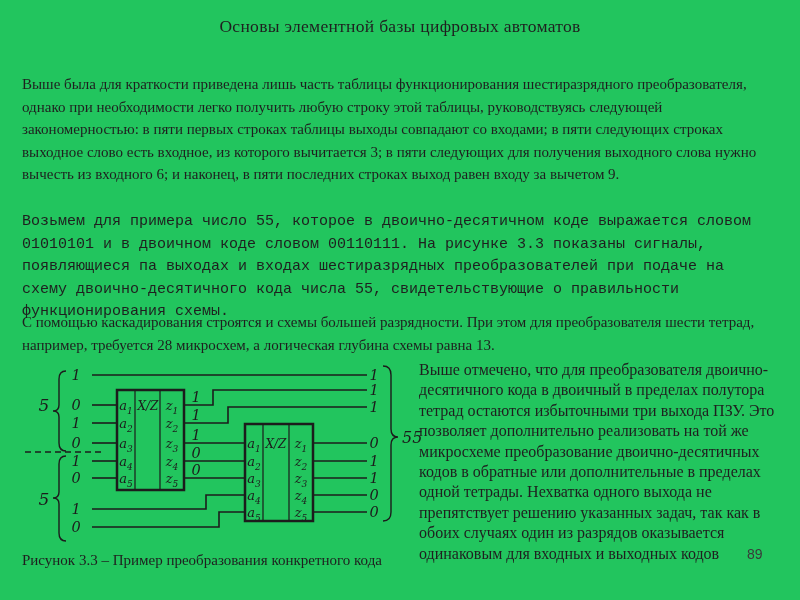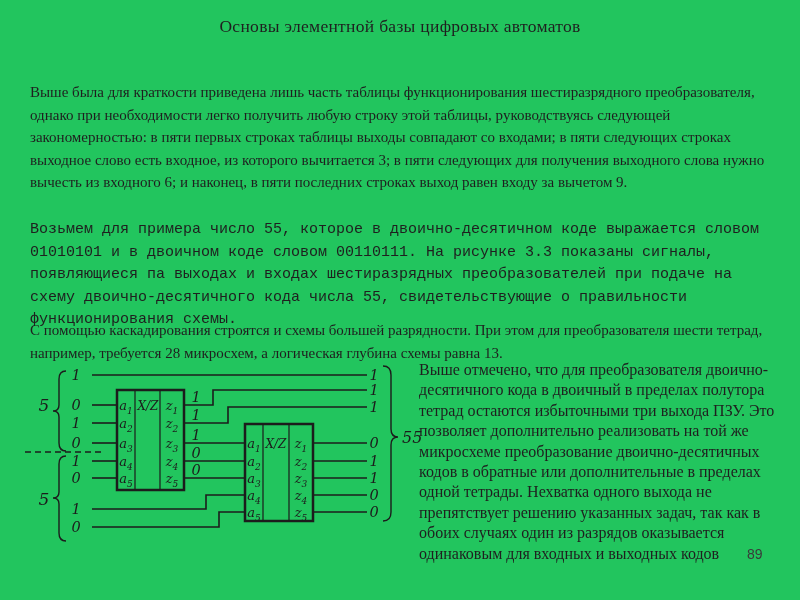--- a/index.html
+++ b/index.html
@@ -14,21 +14,21 @@
   }
   .title {
     position: absolute; top: 16px; left: 0; width: 800px;
     text-align: center;
     font-size: 17.5px; font-weight: 400;
     letter-spacing: 0.3px;
   }
   .para {
     position: absolute; left: 22px; width: 742px;
     font-size: 15px; line-height: 22.6px;
-    text-align: left; margin: 8px;
+    text-align: left; margin: 0;
   }
   .p1 { top: 73px; }
   .p2 { top: 211px; font-family: Liberation Mono, monospace; }
   .p3 { top: 311px; }
   .p4 {
     position: absolute; left: 407px; top: 348px; width: 357px;
     font-size: 16px; line-height: 20.4px; margin: 12px;
   }
   .caption {
     position: absolute; left: 22px; top: 552px; width: 400px;
@@ -142,14 +142,15 @@
       <text x="254" y="500" text-anchor="middle" font-size="13"><tspan>a</tspan><tspan dy="3.5" font-size="9">4</tspan></text>
       <text x="254" y="517" text-anchor="middle" font-size="13"><tspan>a</tspan><tspan dy="3.5" font-size="9">5</tspan></text>
       <text x="301" y="448" text-anchor="middle" font-size="13"><tspan>z</tspan><tspan dy="3.5" font-size="9">1</tspan></text>
       <text x="301" y="466" text-anchor="middle" font-size="13"><tspan>z</tspan><tspan dy="3.5" font-size="9">2</tspan></text>
       <text x="301" y="483" text-anchor="middle" font-size="13"><tspan>z</tspan><tspan dy="3.5" font-size="9">3</tspan></text>
       <text x="301" y="500" text-anchor="middle" font-size="13"><tspan>z</tspan><tspan dy="3.5" font-size="9">4</tspan></text>
       <text x="301" y="517" text-anchor="middle" font-size="13"><tspan>z</tspan><tspan dy="3.5" font-size="9">5</tspan></text>
       <text x="276" y="448" text-anchor="middle" font-size="12">X/Z</text>
     </svg>
 
+  <div class="caption">Рисунок 3.3 – Пример преобразования конкретного кода</div>
   <div class="pagenum">89</div>
 </div>
 
 </body></html>

